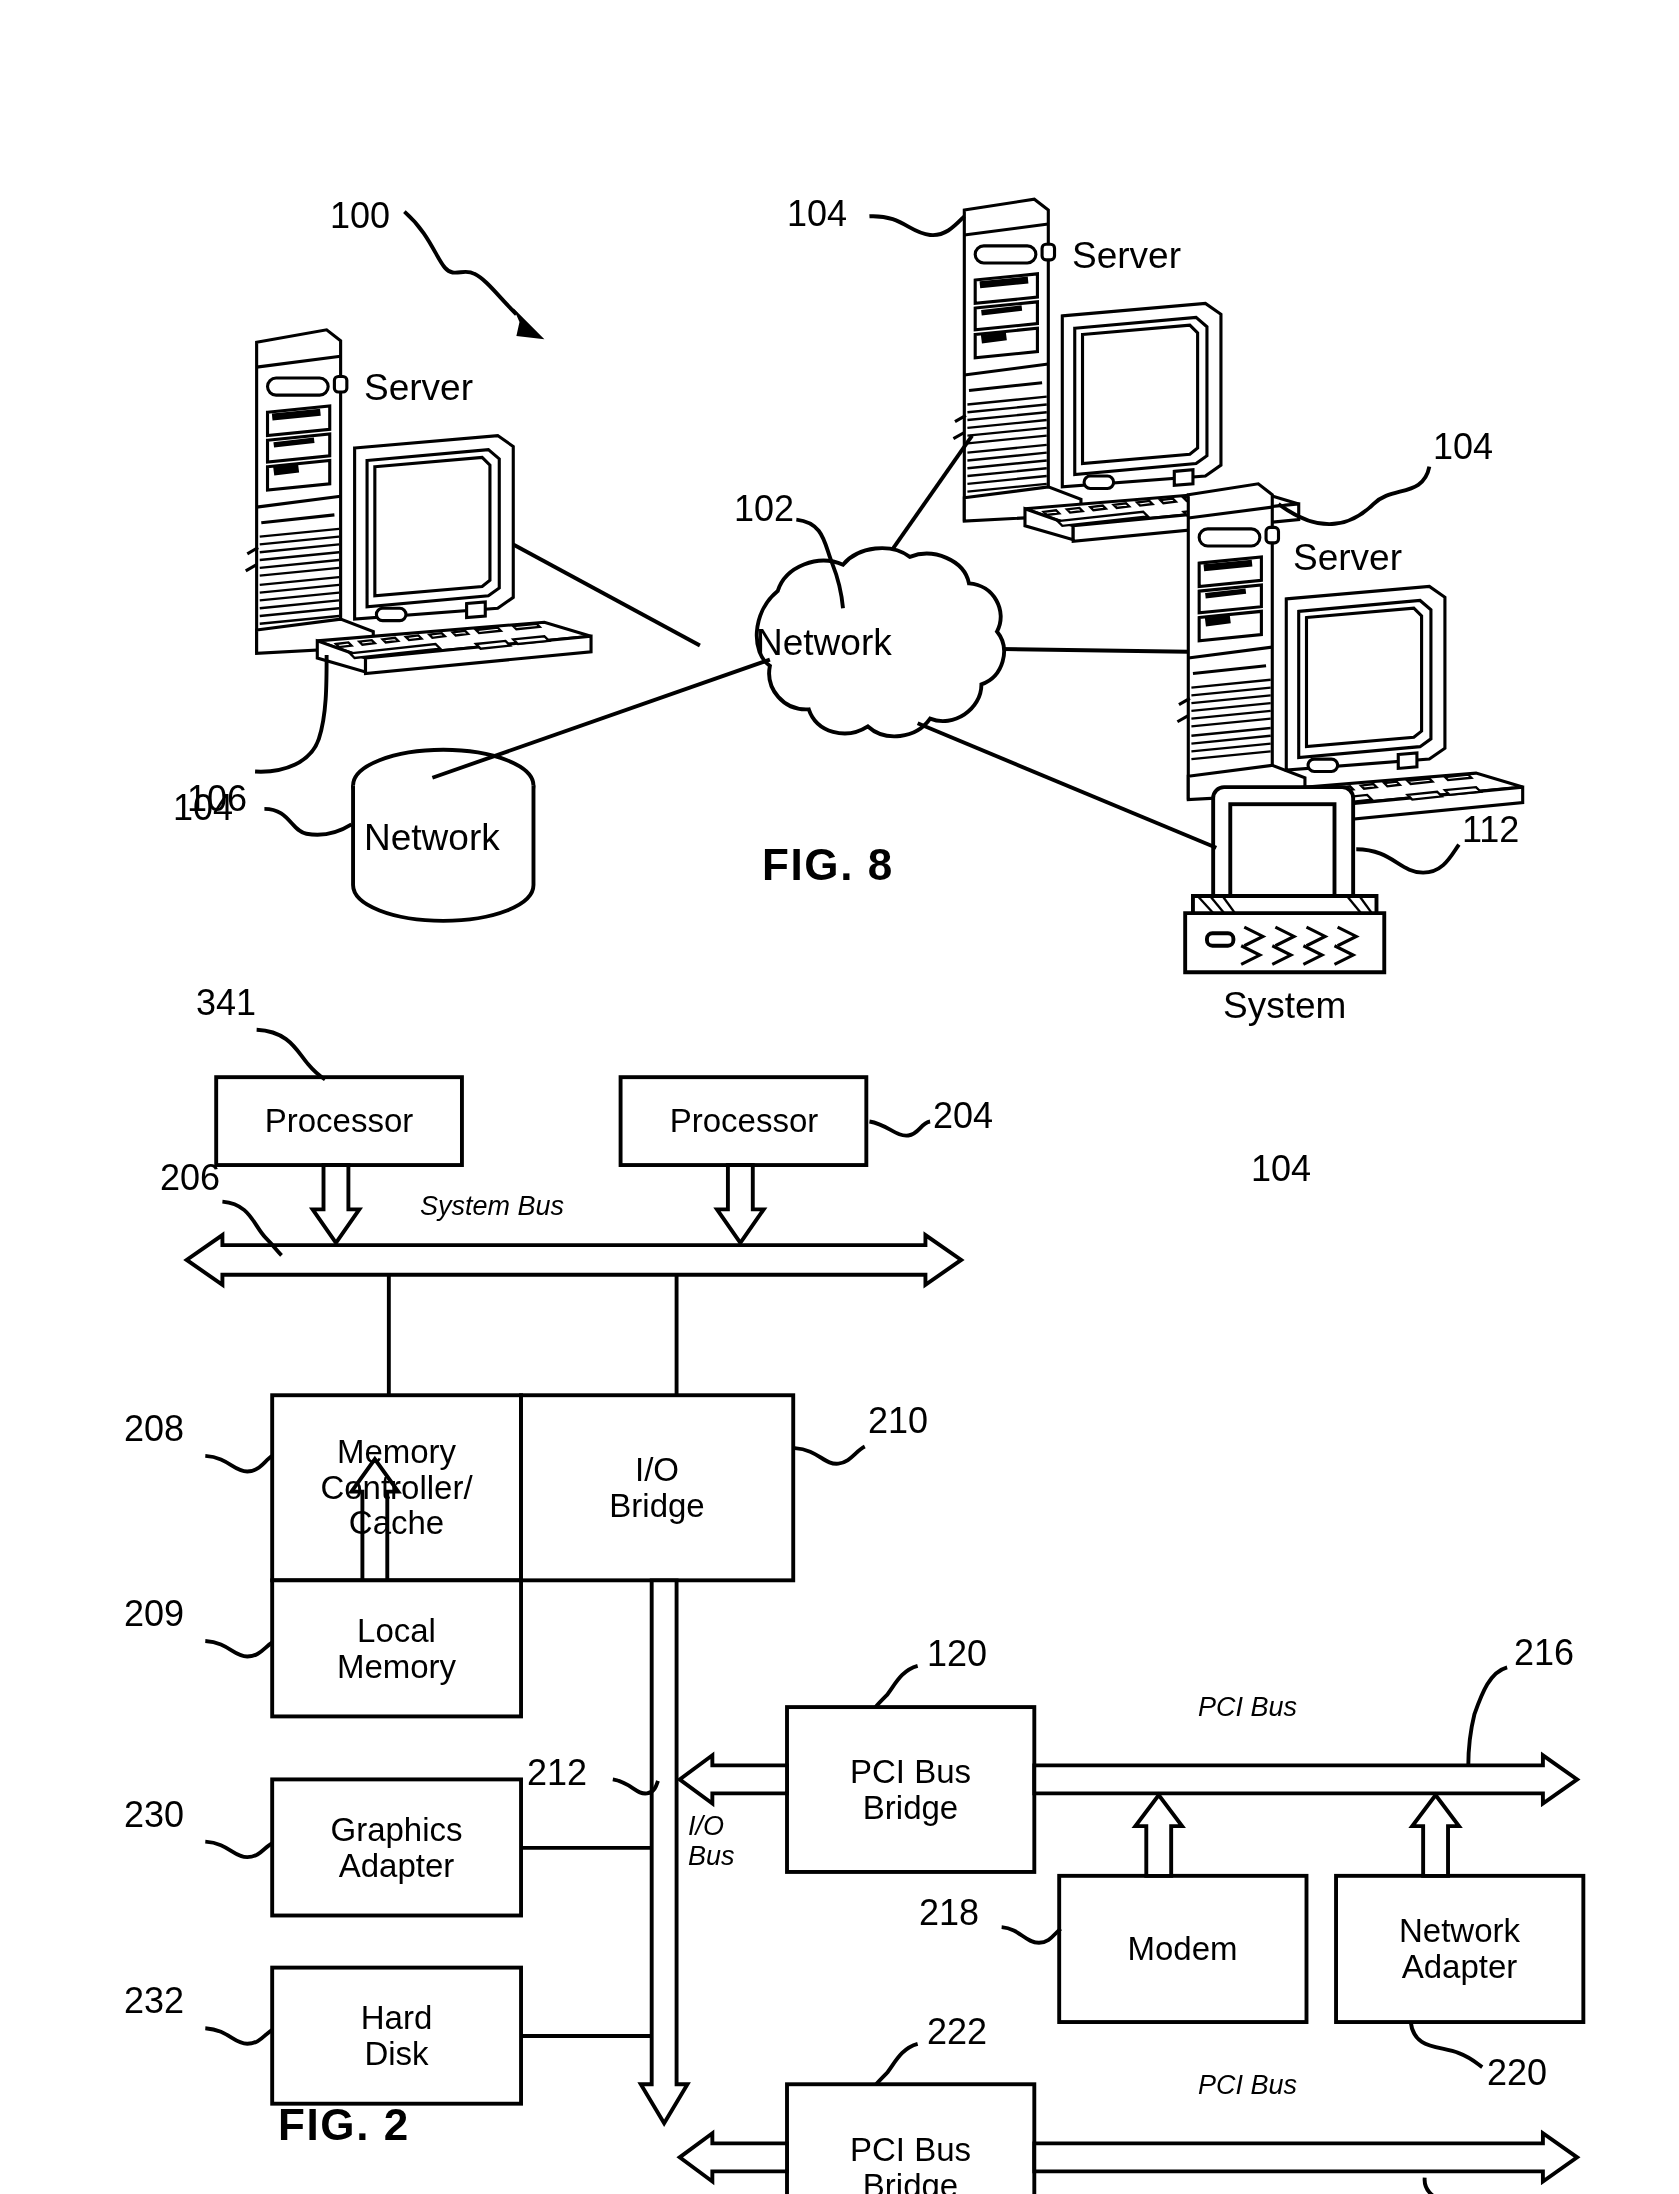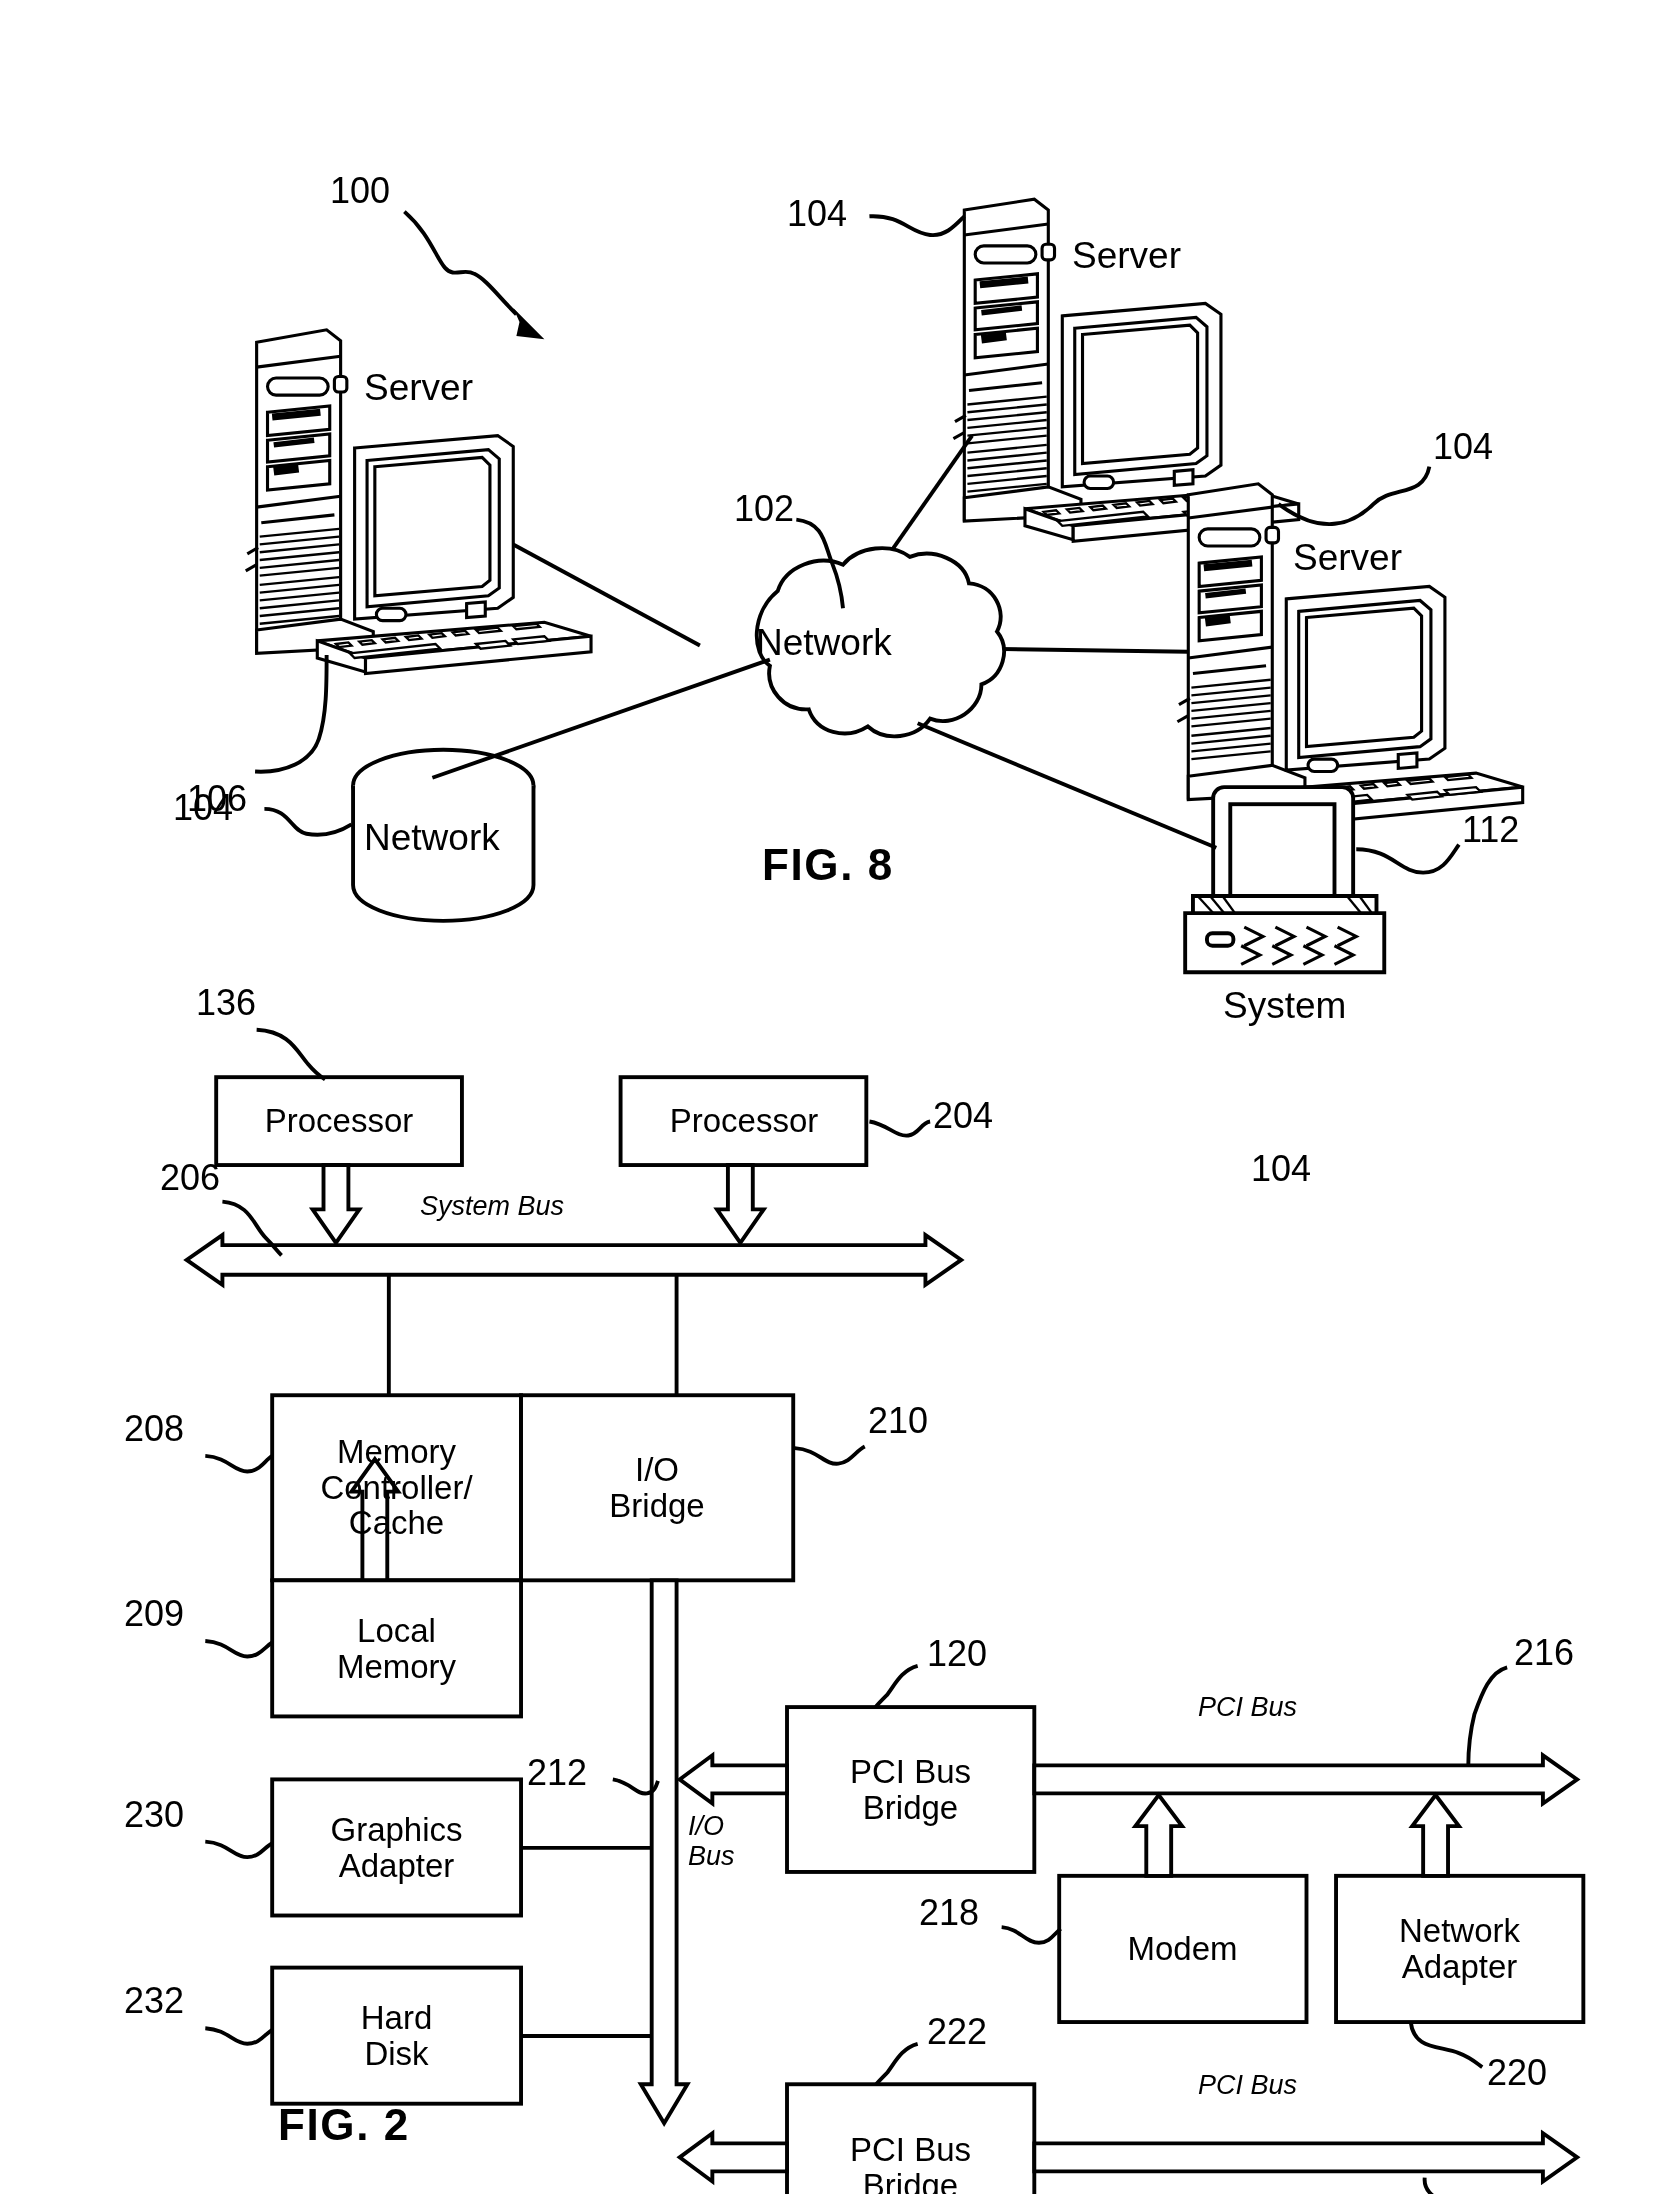--- a/index.html
+++ b/index.html
@@ -328,21 +328,21 @@
       <path d="M1814,2600 C1818,2636 1852,2630 1876,2640 C1892,2646 1900,2654 1906,2658"></path>
 
       <rect x="1012" y="2680" width="318" height="212" fill="#fff"></rect>
       <path d="M1180,2628 C1158,2634 1150,2654 1140,2666 C1132,2674 1128,2678 1126,2681"></path>
       <path d="M1012,2756 L916,2756 L916,2743 L874,2774 L916,2805 L916,2792 L1012,2792 Z" fill="#fff"></path>
       <path d="M1330,2756 L1984,2756 L1984,2743 L2028,2774 L1984,2805 L1984,2792 L1330,2792 Z" fill="#fff"></path>
       <path d="M1832,2800 C1830,2822 1852,2828 1866,2840 C1874,2848 1878,2856 1880,2862"></path>
     </g>
   </svg>
 
-  <div class="lbl ref" style="left:330px;top:170px;">100</div>
+  <div class="lbl ref" style="left:330px;top:195px;">100</div>
 
   <div class="lbl devname" style="left:364px;top:367px;">Server</div>
   <div class="lbl ref" style="left:173px;top:787px;">104</div>
 
   <div class="lbl devname" style="left:1072px;top:235px;">Server</div>
   <div class="lbl ref" style="left:787px;top:193px;">104</div>
 
   <div class="lbl devname" style="left:1293px;top:537px;">Server</div>
   <div class="lbl ref" style="left:1433px;top:426px;">104</div>
 
@@ -352,21 +352,21 @@
   <div class="lbl devname" style="left:364px;top:817px;">Network</div>
   <div class="lbl ref" style="left:187px;top:778px;">106</div>
 
   <div class="lbl devname" style="left:1223px;top:985px;">System</div>
   <div class="lbl ref" style="left:1462px;top:809px;">112</div>
 
   <div class="lbl figlbl" style="left:762px;top:840px;">FIG. 8</div>
 
   <div class="boxtxt" style="left:216px;top:1077px;width:246px;height:88px;">Processor</div>
   <div class="boxtxt" style="left:621px;top:1077px;width:246px;height:88px;">Processor</div>
-  <div class="lbl ref" style="left:196px;top:982px;">136</div>
+  <div class="lbl ref" style="left:196px;top:982px;">341</div>
   <div class="lbl ref" style="left:933px;top:1095px;">204</div>
 
   <div class="bustxt" style="left:420px;top:1192px;">System Bus</div>
   <div class="lbl ref" style="left:160px;top:1157px;">206</div>
 
   <div class="boxtxt" style="left:272px;top:1395px;width:249px;height:185px;">Memory
 Controller/
 Cache</div>
   <div class="boxtxt" style="left:521px;top:1395px;width:272px;height:185px;">I/O
 Bridge</div>

